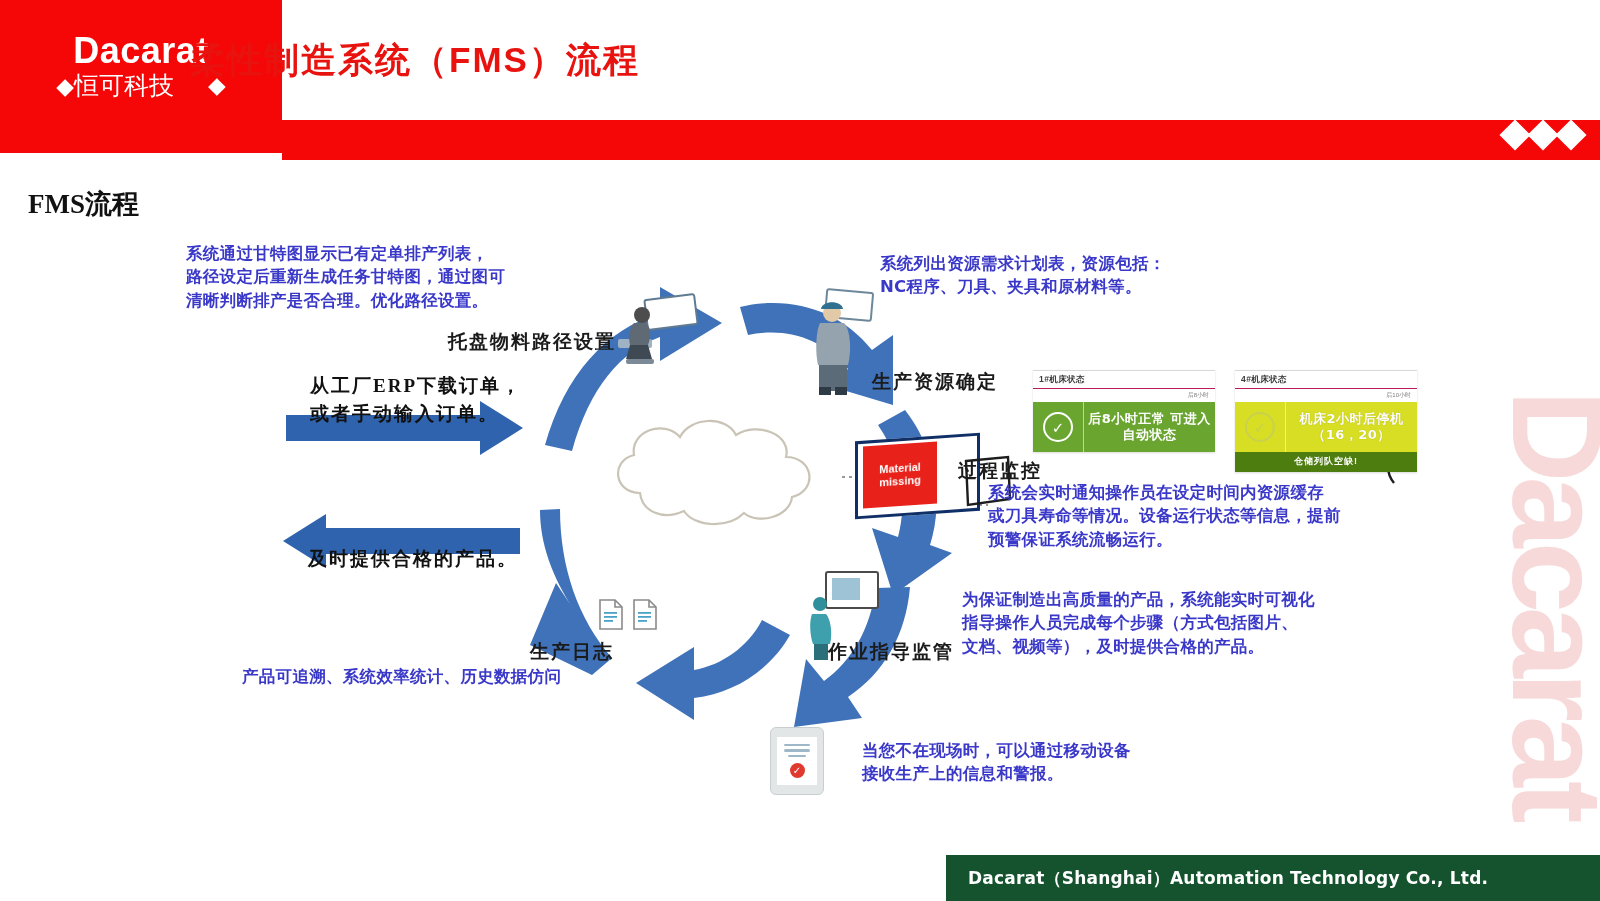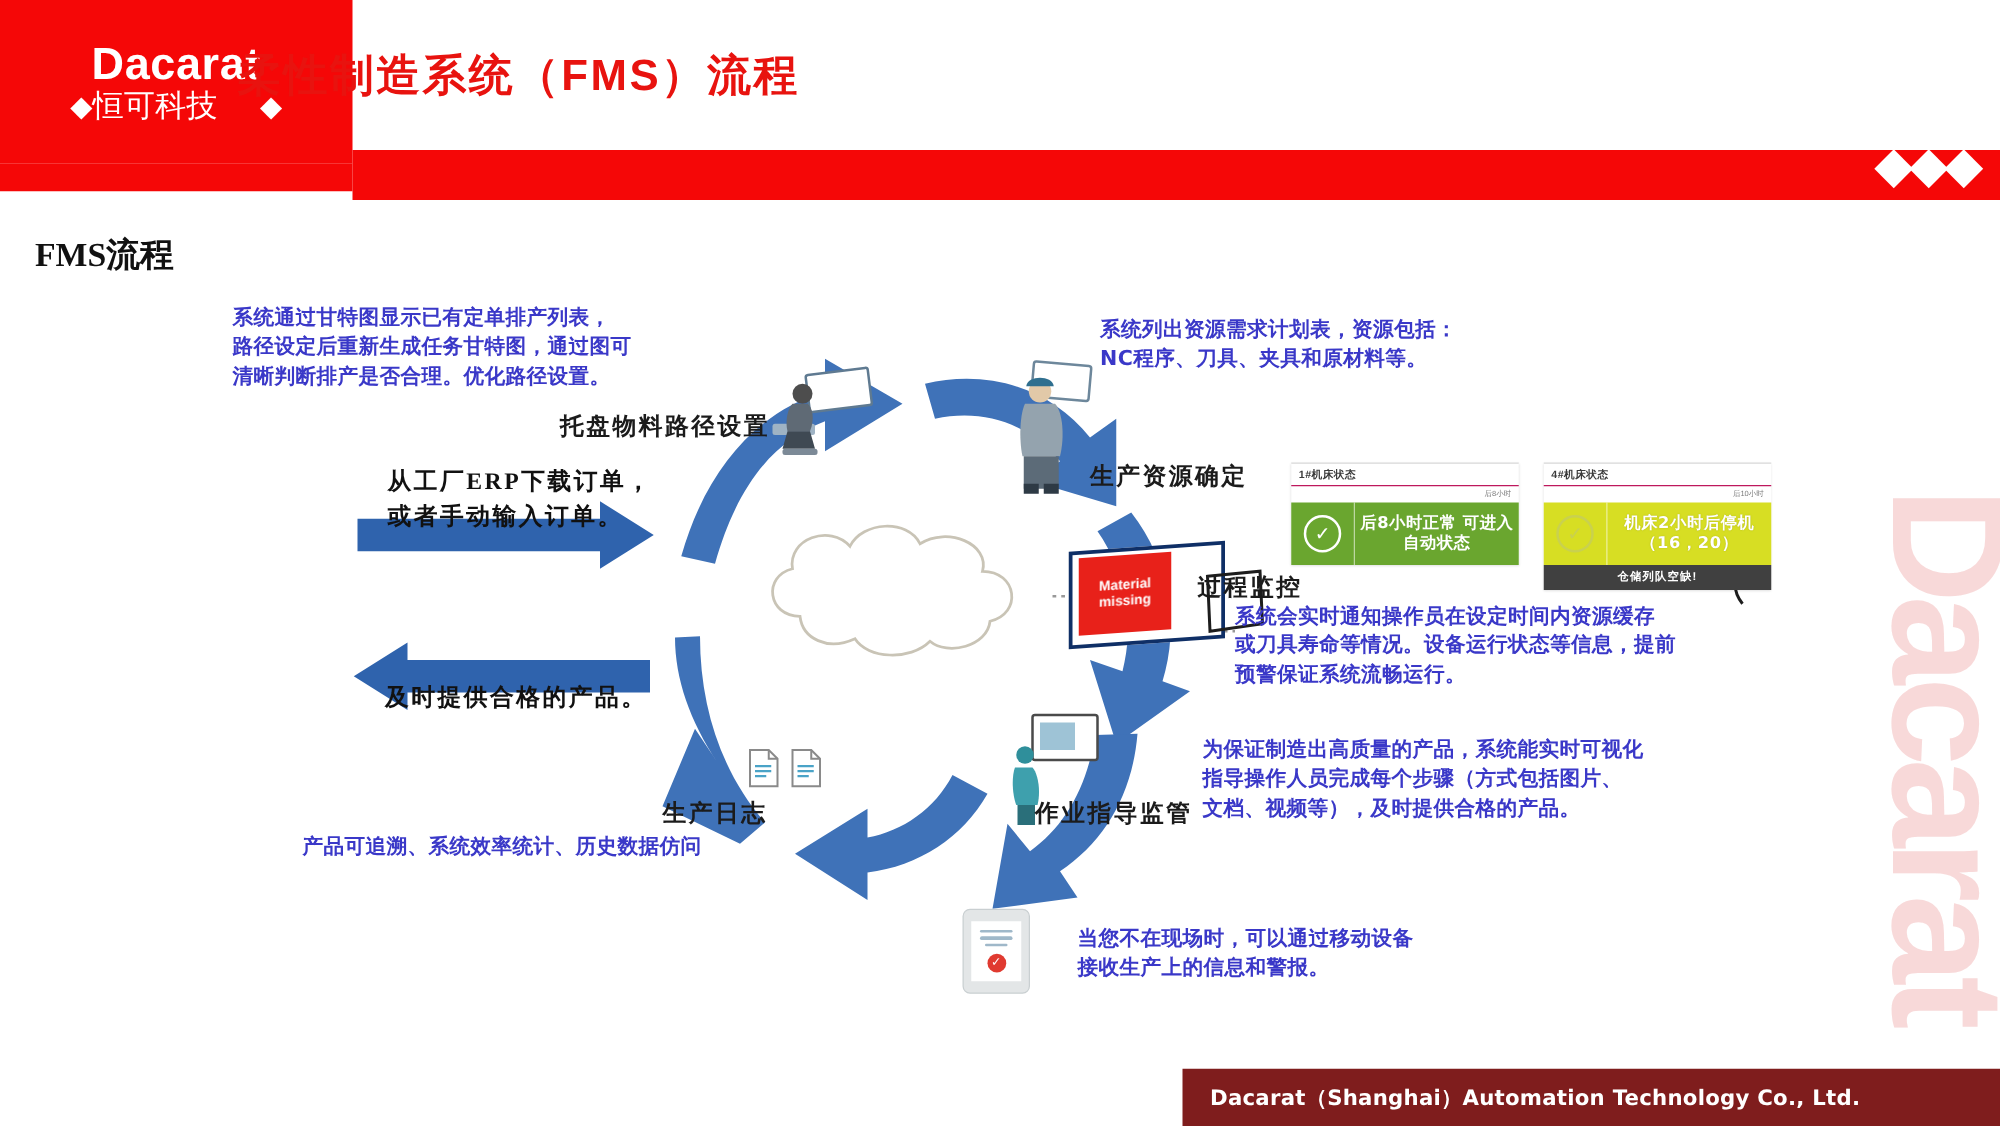--- a/index.html
+++ b/index.html
@@ -126,21 +126,21 @@
     color:#ffffff;font-size:15px;line-height:1;
   }
   .tick-circle.dim{border-color:#c9d14f;color:#c9d14f;}
   .dash-msg{
     flex:1;text-align:center;color:#ffffff;font-weight:bold;
     font-size:13px;line-height:1.25;letter-spacing:.5px;
     font-family:"DejaVu Sans","Liberation Sans",sans-serif;
   }
   .dash-msg.dark{color:#ffffff;text-shadow:0 0 1px rgba(120,120,0,.5);}
   .dash-alert{
-    background:#404040;color:#ffffff;font-size:9px;font-weight:bold;
+    background:#4d7c0f;color:#ffffff;font-size:9px;font-weight:bold;
     text-align:center;padding:3px 0 4px 0;letter-spacing:1px;
   }
 
   
   .docicon{position:absolute;width:26px;height:33px;}
 
   
   .tablet{
     position:absolute;left:770px;top:512px;width:52px;height:66px;
     background:#e3e6e7;border-radius:6px;border:1px solid #c9cfd1;
@@ -155,21 +155,21 @@
   .tablet-check{
     width:15px;height:15px;border-radius:50%;background:#e03a30;margin-top:3px;
     color:#fff;font-size:10px;display:flex;align-items:center;justify-content:center;
   }
 
   
   .person{position:absolute;}
 
   
   .footer{
-    position:absolute;left:946px;top:855px;width:654px;height:46px;background:#7f1d1d;
+    position:absolute;left:946px;top:855px;width:654px;height:46px;background:#14532d;
     display:flex;align-items:center;padding-left:22px;box-sizing:border-box;
   }
   .footer span{
     color:#ffffff;font-size:17px;font-weight:bold;letter-spacing:.2px;
     font-family:"DejaVu Sans","Liberation Sans",sans-serif;
   }
   svg{display:block;overflow:visible;}
 </style>
 </head>
 <body>

